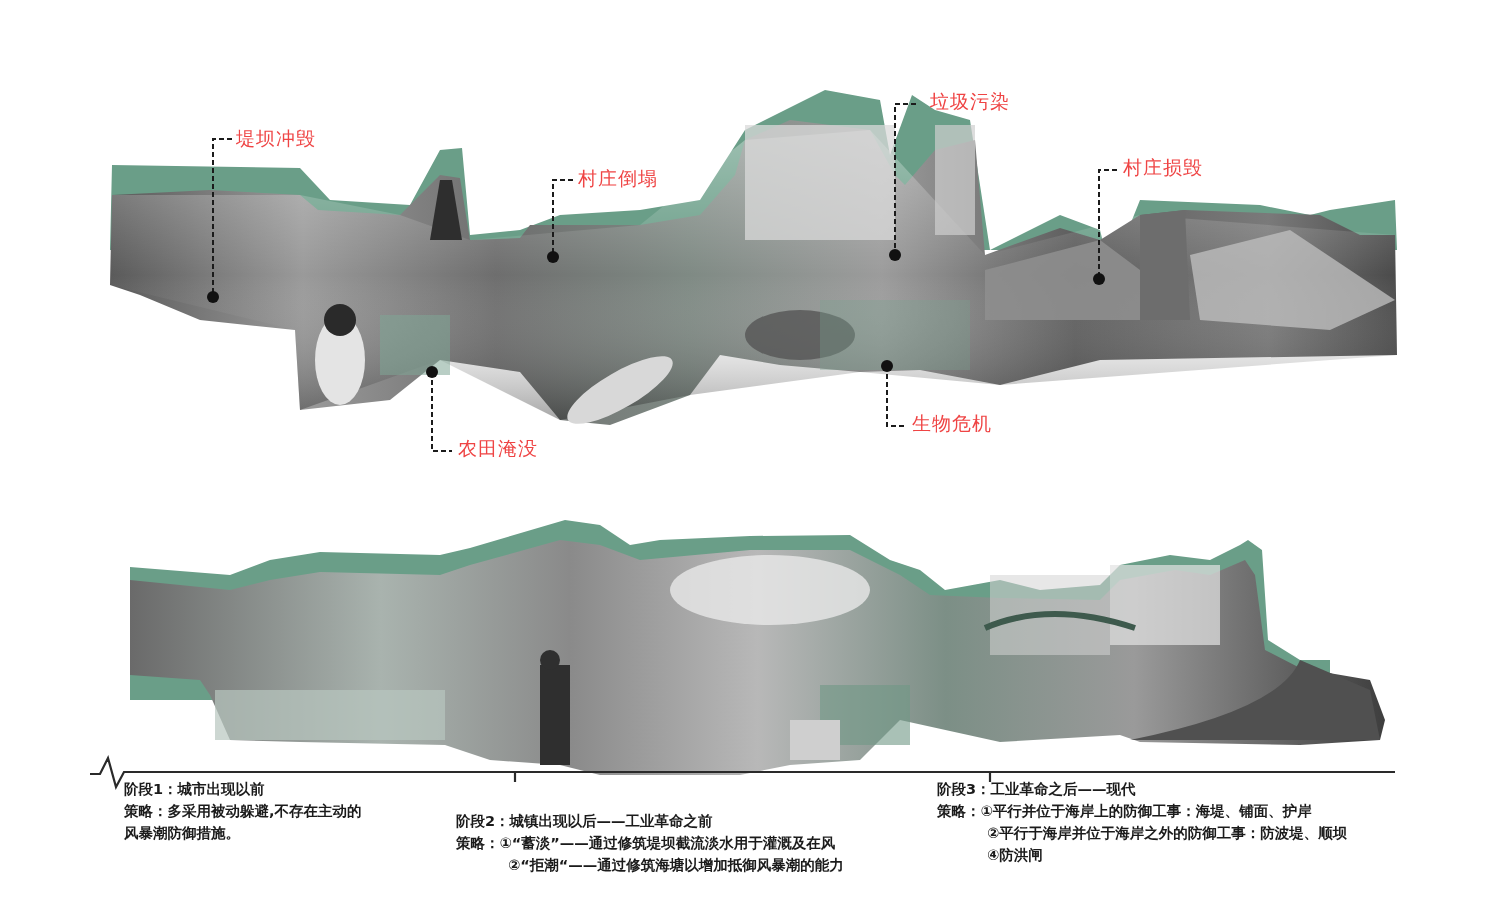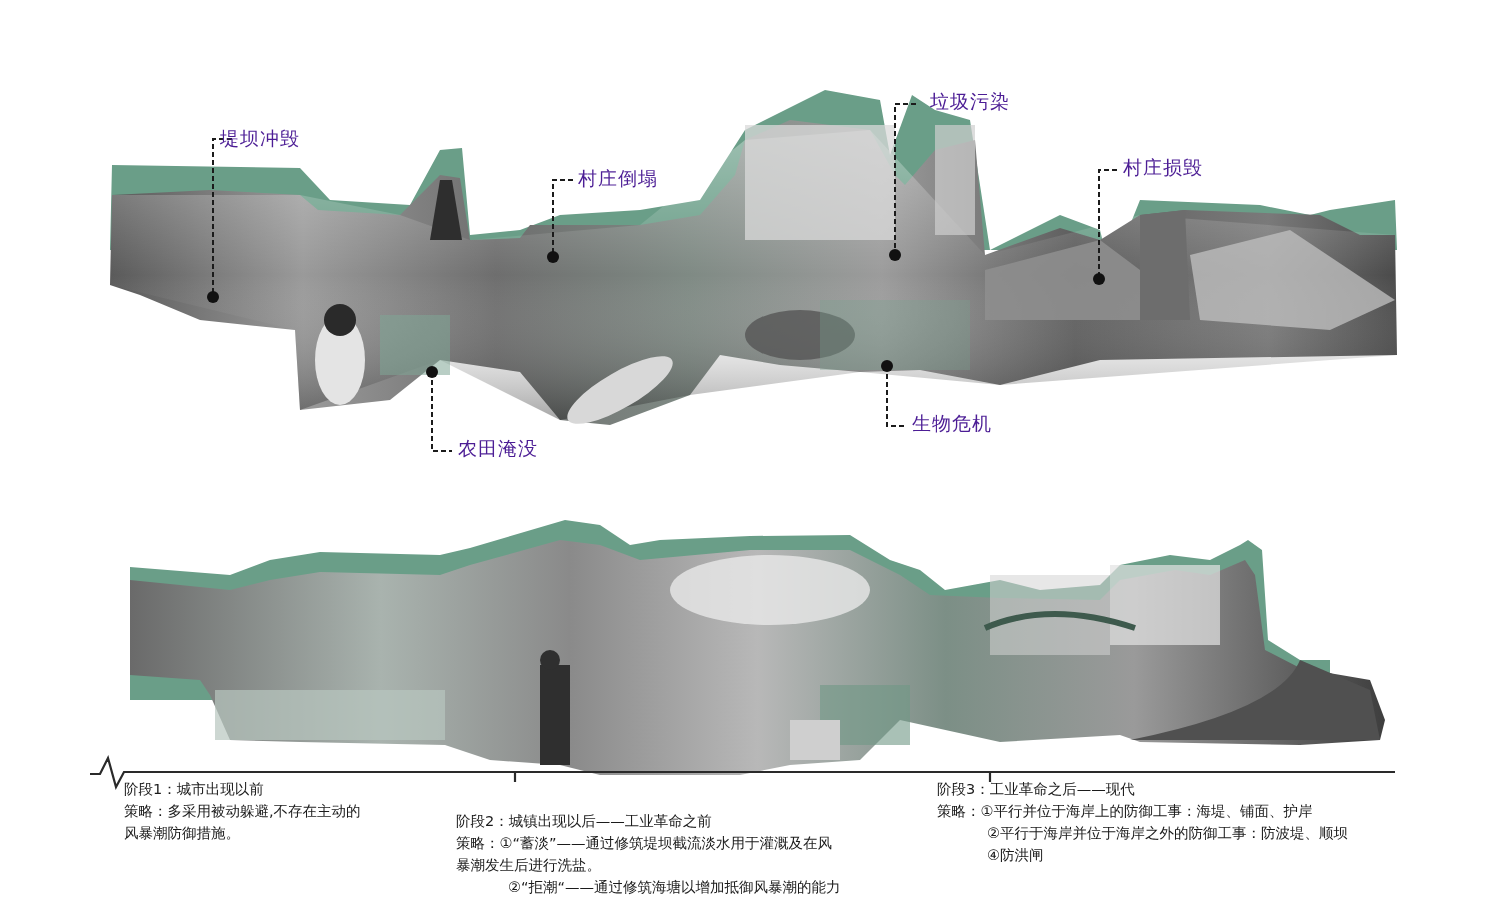--- a/index.html
+++ b/index.html
@@ -1,21 +1,21 @@
 <!DOCTYPE html>
 <html><head>
 <meta charset="utf-8">
 <style>
   html, body { margin: 0; padding: 0; background: #ffffff; }
   body { width: 1495px; height: 908px; position: relative; overflow: hidden;
          font-family: "DejaVu Sans", "Liberation Sans", sans-serif; color: #1e1e1e; }
   .stage { position: absolute; left: 0; top: 0; width: 1495px; height: 908px; }
   svg.collage { position: absolute; left: 0; top: 0; }
-  .label { position: absolute; font-size: 19px; color: #4c1d95; white-space: nowrap; letter-spacing: 1px; }
-  .desc { position: absolute; font-size: 14.5px; line-height: 22px; color: #1b1b1b; white-space: nowrap; }
+  .label { position: absolute; font-size: 19px; color: #ef4444; white-space: nowrap; letter-spacing: 1px; }
+  .desc { position: absolute; font-size: 14.5px; line-height: 22px; color: #1b1b1b; white-space: nowrap; font-weight: bold; }
   .desc div { white-space: nowrap; }
 </style>
 </head>
 <body>
 
 <div class="stage">
 
   <svg class="collage" width="1495" height="908" viewBox="0 0 1495 908">
     <defs>
       <linearGradient id="gUp" x1="0" y1="0" x2="1" y2="0">
@@ -93,37 +93,36 @@
     <rect x="790" y="720" width="50" height="40" fill="#cfcfcf"></rect>
     <rect x="215" y="690" width="230" height="50" fill="#b8c6bf" opacity="0.7"></rect>
 
     <g fill="none" stroke="#2a2a2a" stroke-width="2.2">
       <polyline points="90,774 100,774 108,758 116,787 124,772 1395,772"></polyline>
       <line x1="990" y1="772" x2="990" y2="782"></line>
       <line x1="515" y1="772" x2="515" y2="782"></line>
     </g>
   </svg>
 
-  <div class="label" style="left:220px; top:126px;">堤坝冲毁</div>
+  <div class="label" style="left:236px; top:126px;">堤坝冲毁</div>
   <div class="label" style="left:578px; top:166px;">村庄倒塌</div>
   <div class="label" style="left:930px; top:89px;">垃圾污染</div>
   <div class="label" style="left:1123px; top:155px;">村庄损毁</div>
   <div class="label" style="left:458px; top:436px;">农田淹没</div>
   <div class="label" style="left:912px; top:411px;">生物危机</div>
 
   <div class="desc" style="left:124px; top:778px;">
     <div>阶段1：城市出现以前</div>
     <div>策略：多采用被动躲避,不存在主动的</div>
     <div>风暴潮防御措施。</div>
   </div>
 
   <div class="desc" style="left:456px; top:810px;">
     <div>阶段2：城镇出现以后——工业革命之前</div>
     <div>策略：①“蓄淡”——通过修筑堤坝截流淡水用于灌溉及在风</div>
-    <div>暴潮发生后进行洗盐。</div>
     <div style="padding-left:52px;">②“拒潮“——通过修筑海塘以增加抵御风暴潮的能力</div>
   </div>
 
   <div class="desc" style="left:937px; top:778px;">
     <div>阶段3：工业革命之后——现代</div>
     <div>策略：①平行并位于海岸上的防御工事：海堤、铺面、护岸</div>
     <div style="padding-left:50px;">②平行于海岸并位于海岸之外的防御工事：防波堤、顺坝</div>
     <div style="padding-left:50px;">④防洪闸</div>
   </div>
 

